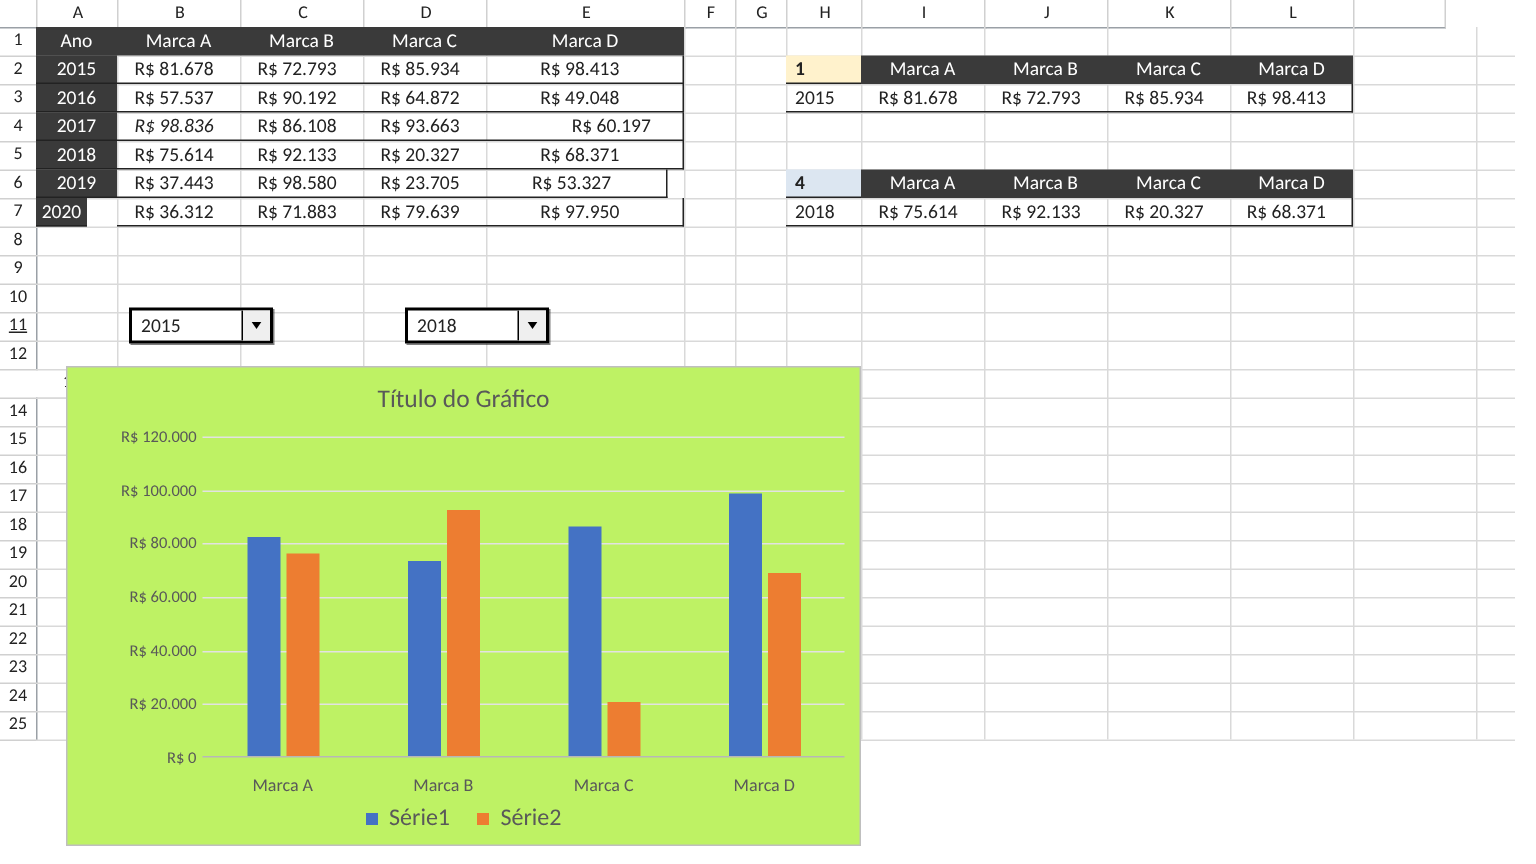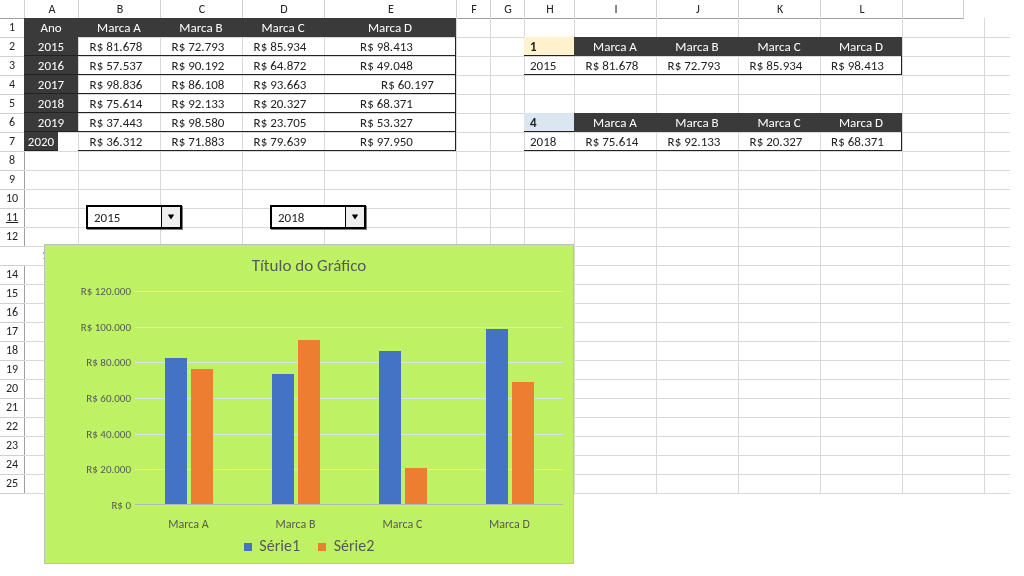--- a/index.html
+++ b/index.html
@@ -281,34 +281,34 @@
     <div class="cell bodycell" style="left: 78px; top: 37px; width: 82px;">R$ 81.678</div>
     <div class="cell bodycell" style="left: 160px; top: 37px; width: 82px;">R$ 72.793</div>
     <div class="cell bodycell" style="left: 242px; top: 37px; width: 82px;">R$ 85.934</div>
     <div class="cell bodycell rightedge" style="left: 324px; top: 37px; width: 132px;">R$ 98.413</div>
     <div class="cell header bodycell" style="left: 24px; top: 56px; width: 54px;">2016</div>
     <div class="cell bodycell" style="left: 78px; top: 56px; width: 82px;">R$ 57.537</div>
     <div class="cell bodycell" style="left: 160px; top: 56px; width: 82px;">R$ 90.192</div>
     <div class="cell bodycell" style="left: 242px; top: 56px; width: 82px;">R$ 64.872</div>
     <div class="cell bodycell rightedge" style="left: 324px; top: 56px; width: 132px;">R$ 49.048</div>
     <div class="cell header bodycell" style="left: 24px; top: 75px; width: 54px;">2017</div>
-    <div class="cell bodycell" style="left: 78px; top: 75px; width: 82px;">R$ 98.836</div>
+    <div class="cell bodycell" style="left: 78px; top: 75px; width: 82px; font-style: italic;">R$ 98.836</div>
     <div class="cell bodycell" style="left: 160px; top: 75px; width: 82px;">R$ 86.108</div>
     <div class="cell bodycell" style="left: 242px; top: 75px; width: 82px;">R$ 93.663</div>
     <div class="cell bodycell rightedge" style="left: 324px; top: 75px; width: 132px; padding-left: 42px;">R$ 60.197</div>
     <div class="cell header bodycell" style="left: 24px; top: 94px; width: 54px;">2018</div>
     <div class="cell bodycell" style="left: 78px; top: 94px; width: 82px;">R$ 75.614</div>
     <div class="cell bodycell" style="left: 160px; top: 94px; width: 82px;">R$ 92.133</div>
     <div class="cell bodycell" style="left: 242px; top: 94px; width: 82px;">R$ 20.327</div>
     <div class="cell bodycell rightedge" style="left: 324px; top: 94px; width: 132px;">R$ 68.371</div>
     <div class="cell header bodycell" style="left: 24px; top: 113px; width: 54px;">2019</div>
     <div class="cell bodycell" style="left: 78px; top: 113px; width: 82px;">R$ 37.443</div>
     <div class="cell bodycell" style="left: 160px; top: 113px; width: 82px;">R$ 98.580</div>
     <div class="cell bodycell" style="left: 242px; top: 113px; width: 82px;">R$ 23.705</div>
-    <div class="cell bodycell rightedge" style="left: 324px; top: 113px; width: 132px;">R$ 53.327</div>
+    <div class="cell bodycell rightedge" style="left: 324px; top: 113px; width: 121px;">R$ 53.327</div>
     <div class="cell header bodycell" style="left: 24px; top: 132px; width: 34px;">2020</div>
     <div class="cell bodycell" style="left: 78px; top: 132px; width: 82px;">R$ 36.312</div>
     <div class="cell bodycell" style="left: 160px; top: 132px; width: 82px;">R$ 71.883</div>
     <div class="cell bodycell" style="left: 242px; top: 132px; width: 82px;">R$ 79.639</div>
     <div class="cell bodycell rightedge" style="left: 324px; top: 132px; width: 132px;">R$ 97.950</div>
     <div class="cell left bold bodycell yellow" style="left: 524px; top: 37px; width: 50px;">1</div>
     <div class="cell header" style="left: 574px; top: 37px; width: 82px;">Marca A</div>
     <div class="cell header" style="left: 656px; top: 37px; width: 82px;">Marca B</div>
     <div class="cell header" style="left: 738px; top: 37px; width: 82px;">Marca C</div>
     <div class="cell header" style="left: 820px; top: 37px; width: 82px;">Marca D</div>

